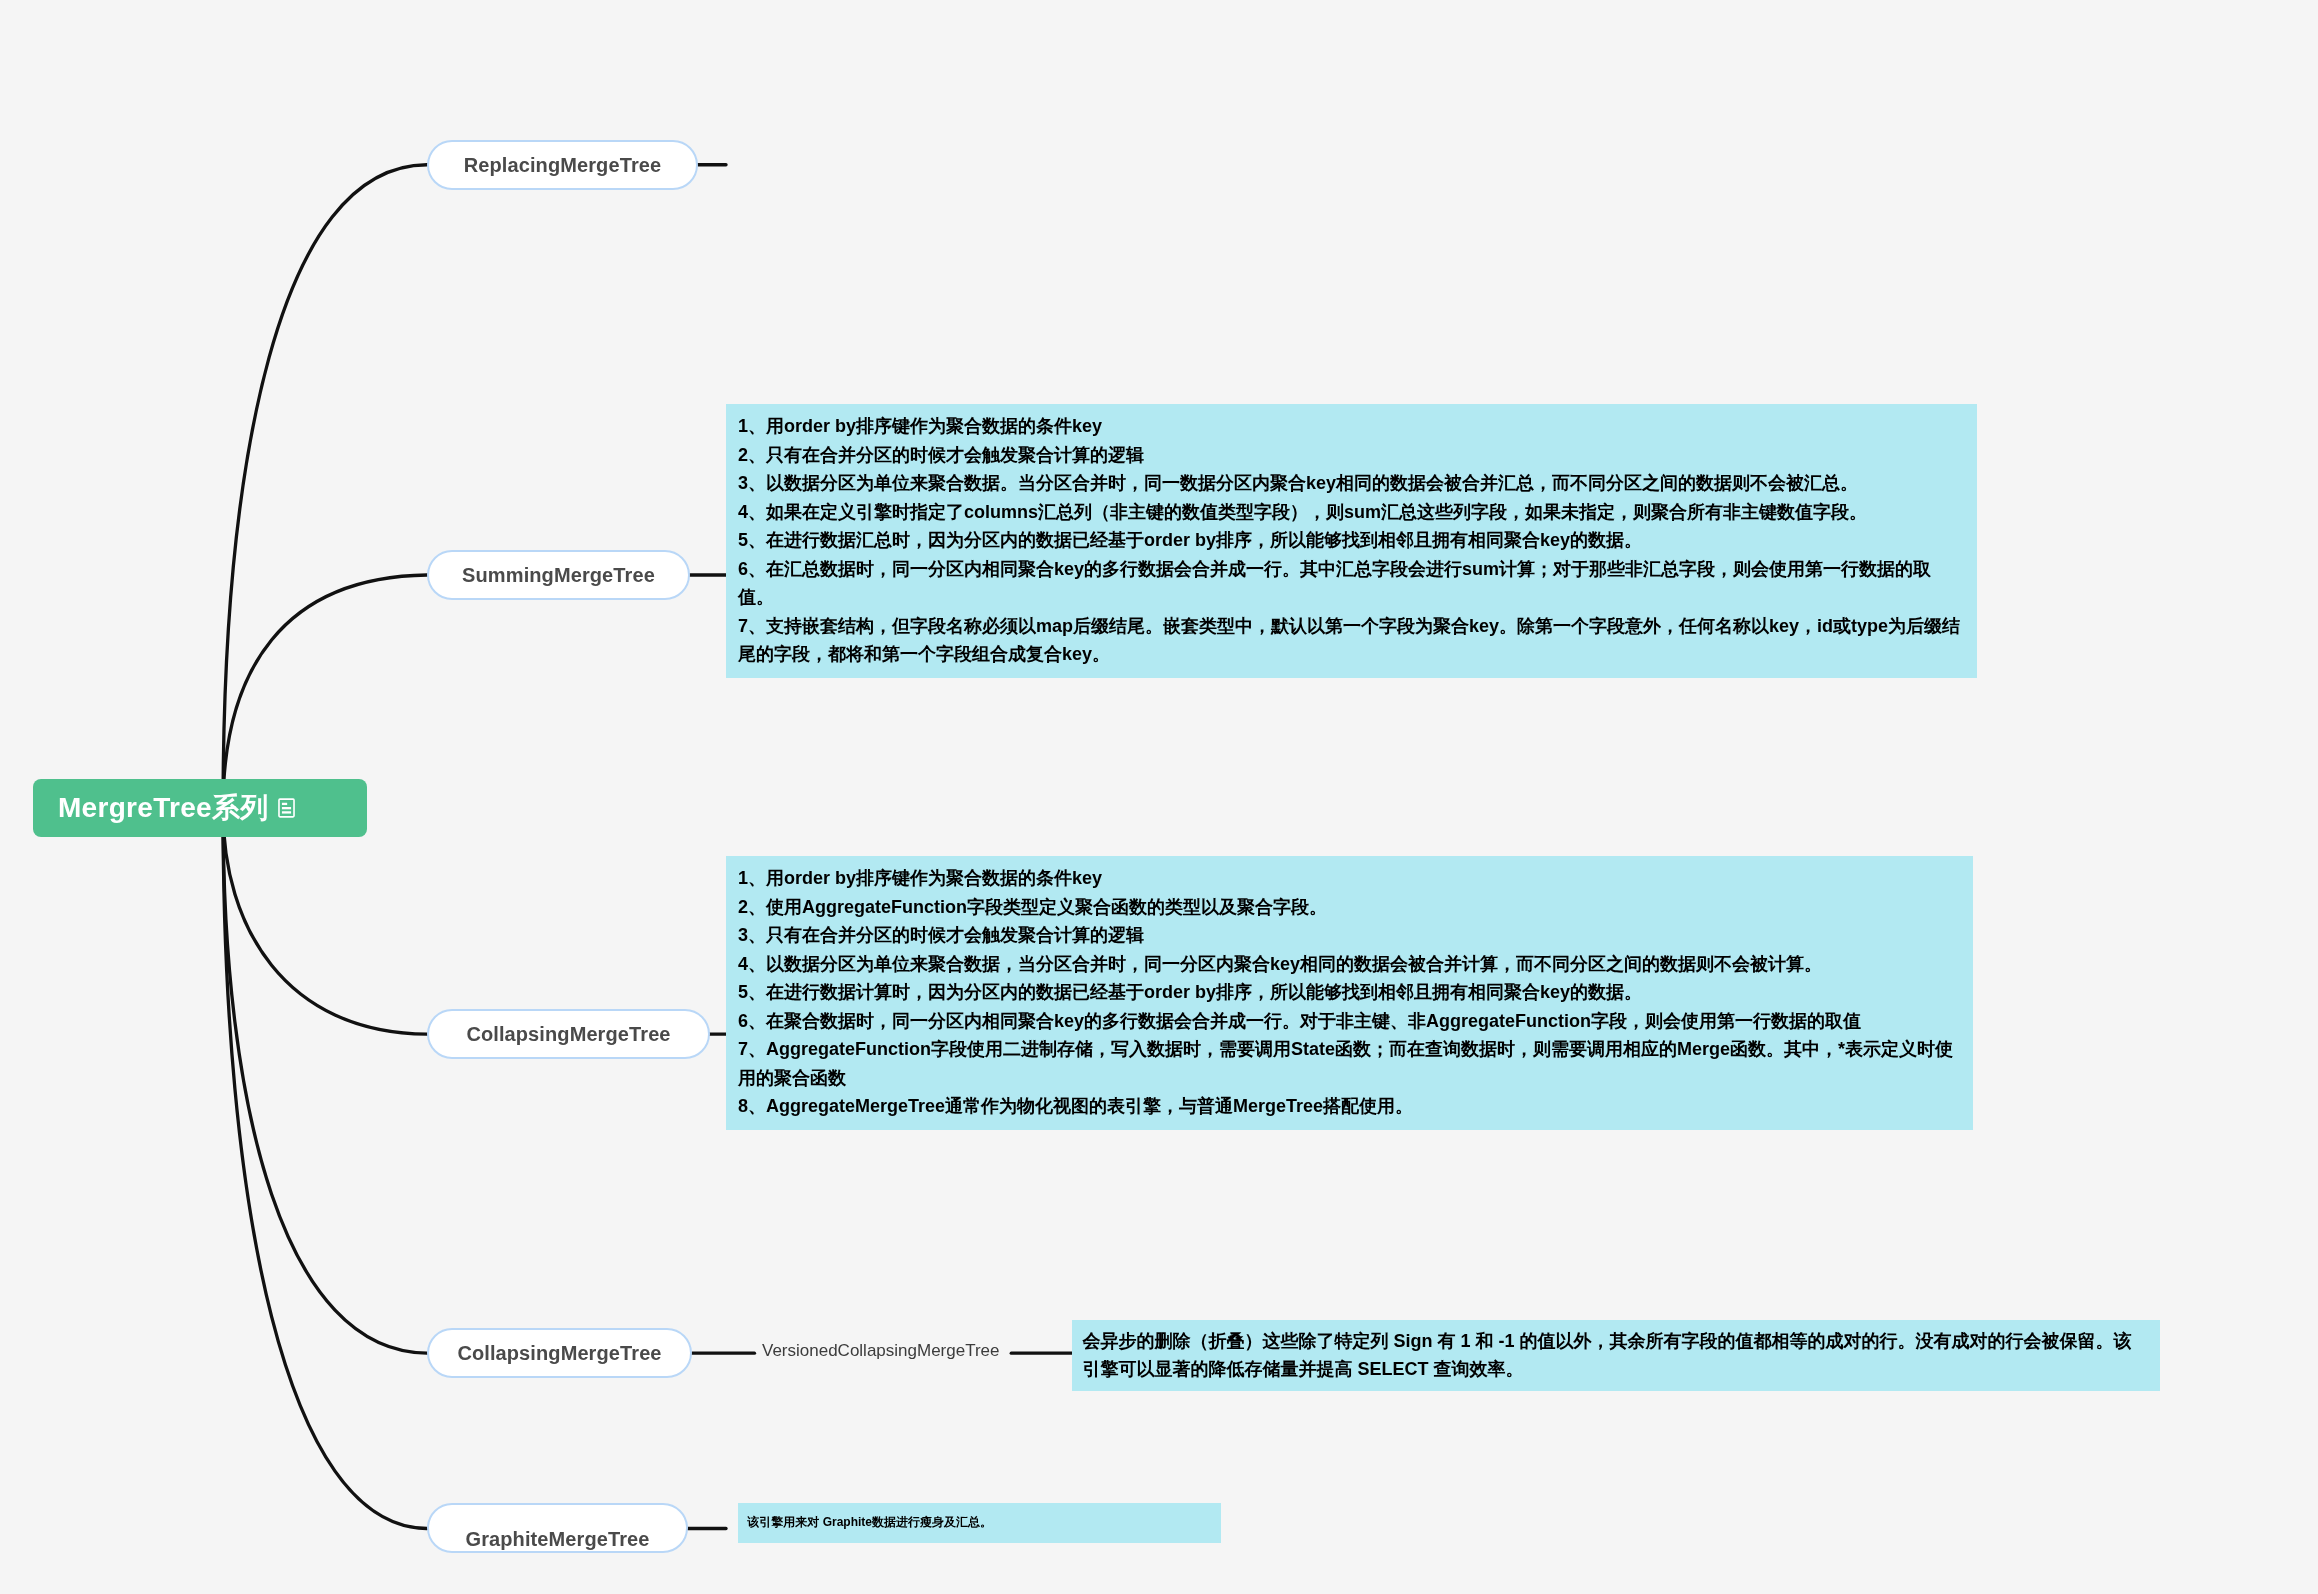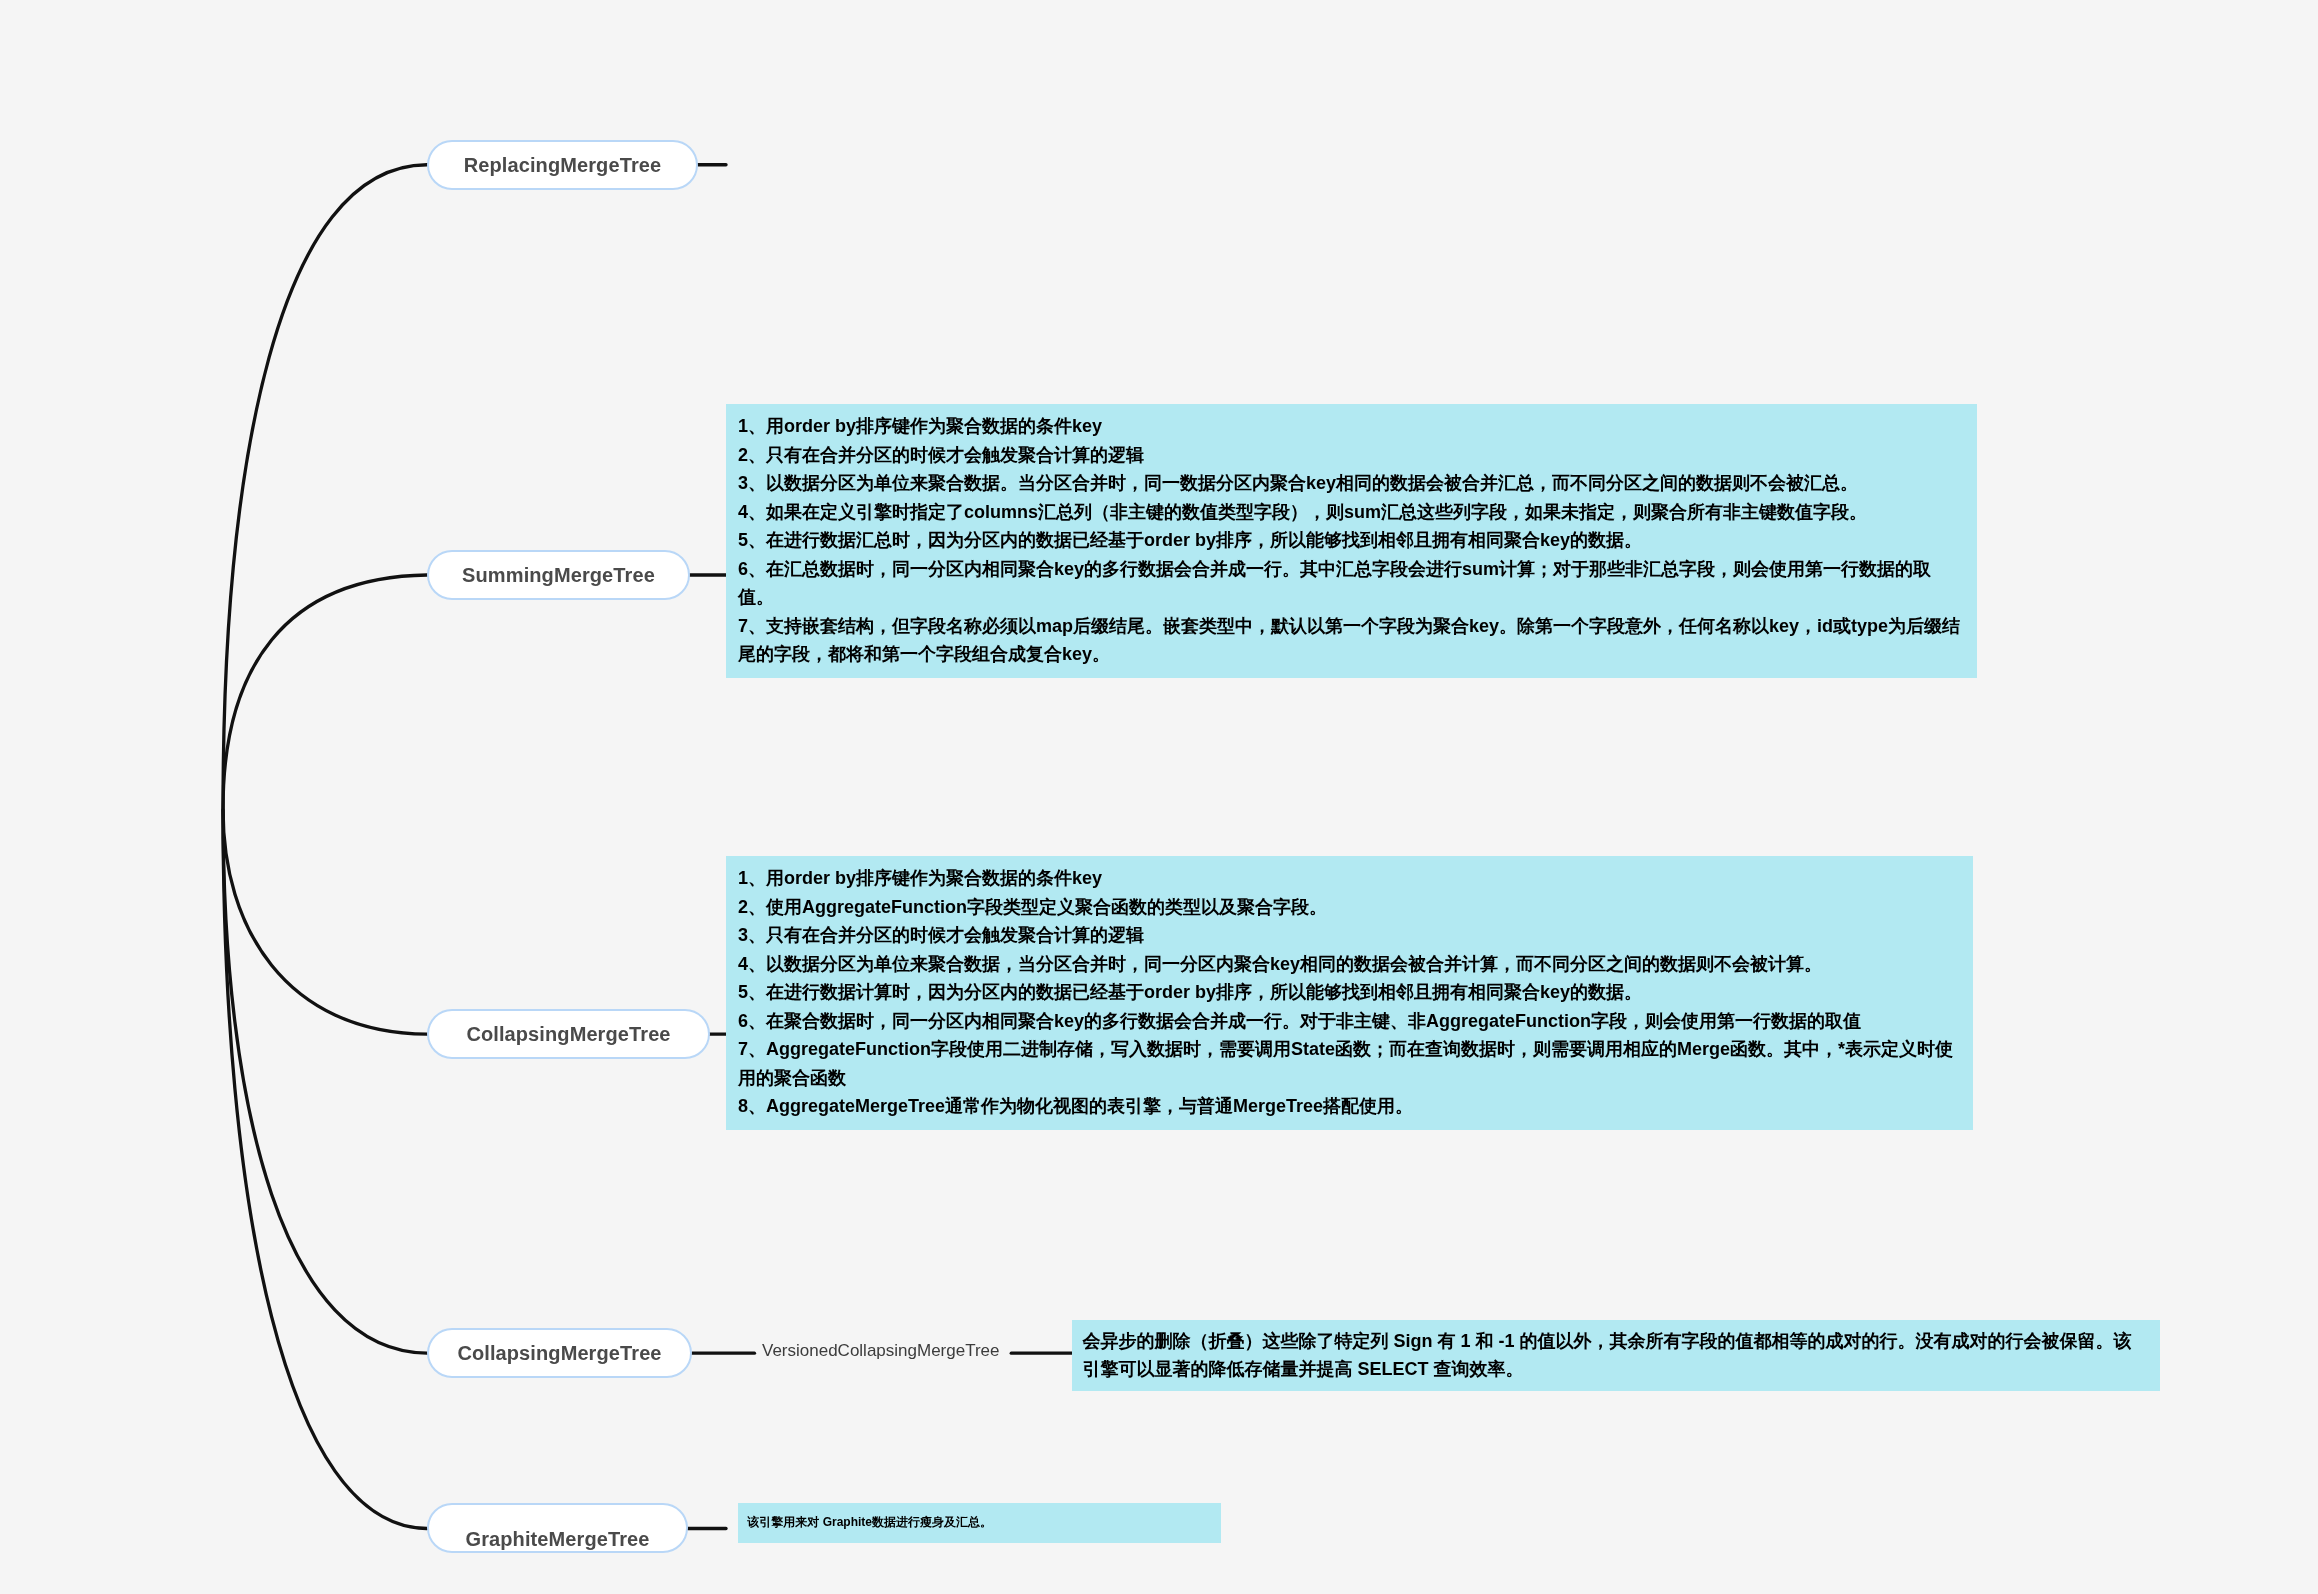--- a/index.html
+++ b/index.html
@@ -163,20 +163,31 @@
 
       <path d="M 1055 249 L 1097 249"></path>
       <path d="M 1043 869 L 1097 869"></path>
       <path d="M 1072 1563 L 1097 1563"></path>
       <path d="M 1046 2045 L 1140 2045"></path>
       <path d="M 1528 2045 L 1620 2045"></path>
       <path d="M 1039 2310 L 1097 2310"></path>
     </g>
   </svg>
 
+  <div class="root-node">
+    <span class="root-label">MergreTree系列</span>
+    <span class="note-icon">
+      <svg viewBox="0 0 26 30" width="17" height="20">
+        <rect x="1.5" y="1.5" width="23" height="27" rx="1.5" fill="none" stroke="#ffffff" stroke-width="2.5"></rect>
+        <rect x="6" y="7" width="8" height="3.5" fill="#ffffff"></rect>
+        <rect x="6" y="13.5" width="14" height="3.5" fill="#ffffff"></rect>
+        <rect x="6" y="20" width="14" height="3.5" fill="#ffffff"></rect>
+      </svg>
+    </span>
+  </div>
 
   <div class="pill" style="left:427px; top:140px; width:271px;">
     <span class="pill-label">ReplacingMergeTree</span>
   </div>
 
   <div class="pill" style="left:427px; top:550px; width:263px;">
     <span class="pill-label">SummingMergeTree</span>
   </div>
 
   <div class="pill" style="left:427px; top:1009px; width:283px;">

